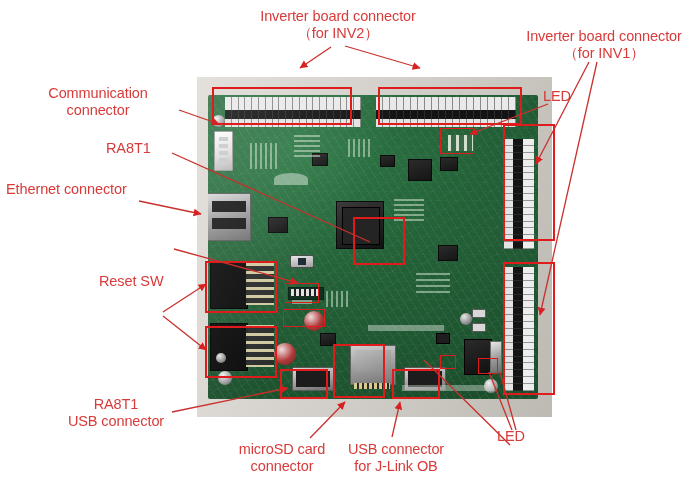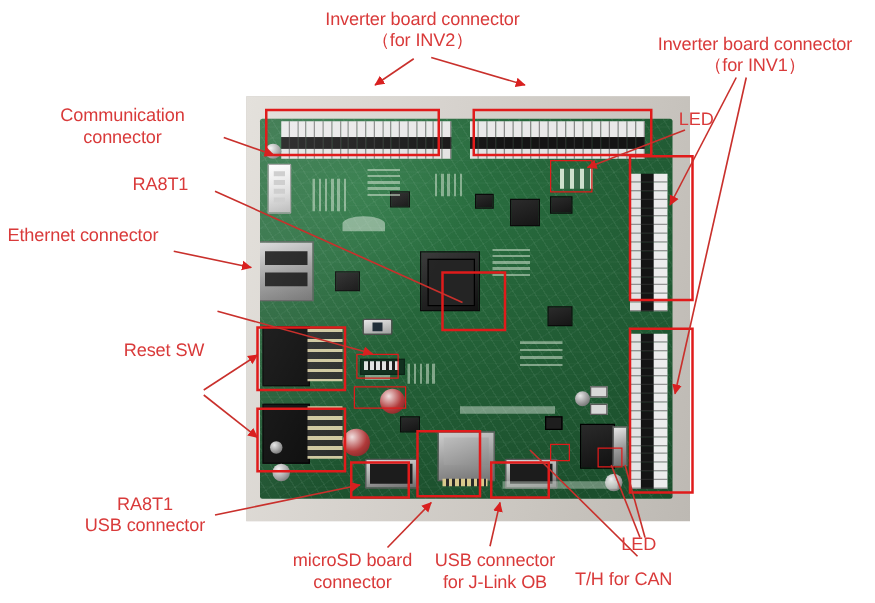--- a/index.html
+++ b/index.html
@@ -427,25 +427,24 @@
   <div class="lbl l" style="left:106px;top:140px;width:80px;">RA8T1</div>
 
   <div class="lbl l" style="left:6px;top:181px;width:170px;">Ethernet connector</div>
 
   <div class="lbl l" style="left:99px;top:241px;width:90px;margin-top:32px;">Reset SW</div>
 
 
   <div class="lbl c" style="left:56px;top:396px;width:120px;">RA8T1
 USB connector</div>
 
-  <div class="lbl c" style="left:226px;top:441px;width:112px;">microSD board
+  <div class="lbl c" style="left:226px;top:441px;width:112px;">microSD card
 connector</div>
 
   <div class="lbl c" style="left:340px;top:441px;width:112px;">USB connector
 for J-Link OB</div>
 
   <div class="lbl l" style="left:543px;top:88px;width:46px;">LED</div>
 
   <div class="lbl l" style="left:497px;top:428px;width:46px;">LED</div>
 
-  <div class="lbl l" style="left:460px;top:456px;width:120px;">T/H for CAN</div>
 
 </div>
 
 </body></html>

